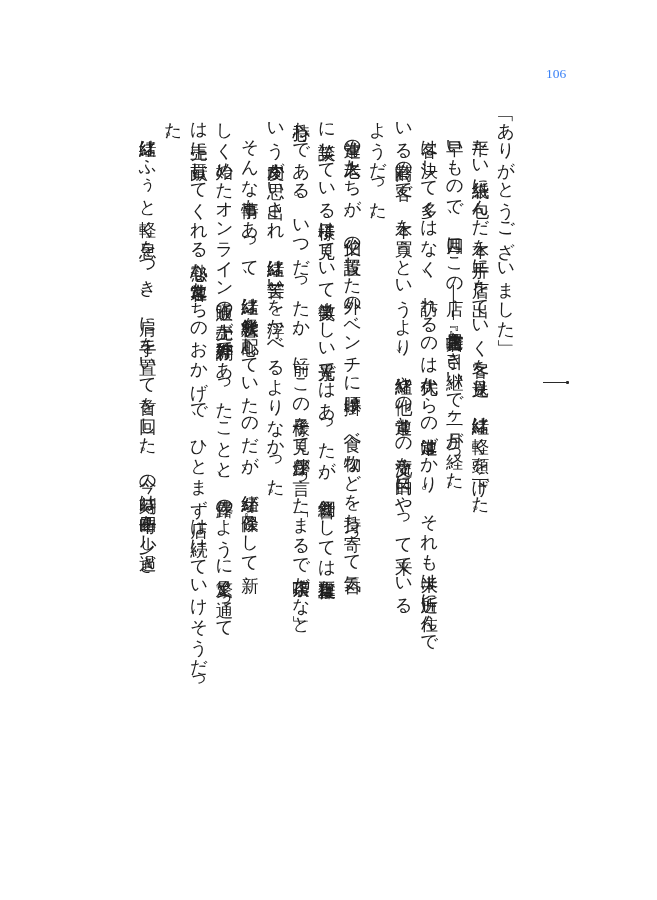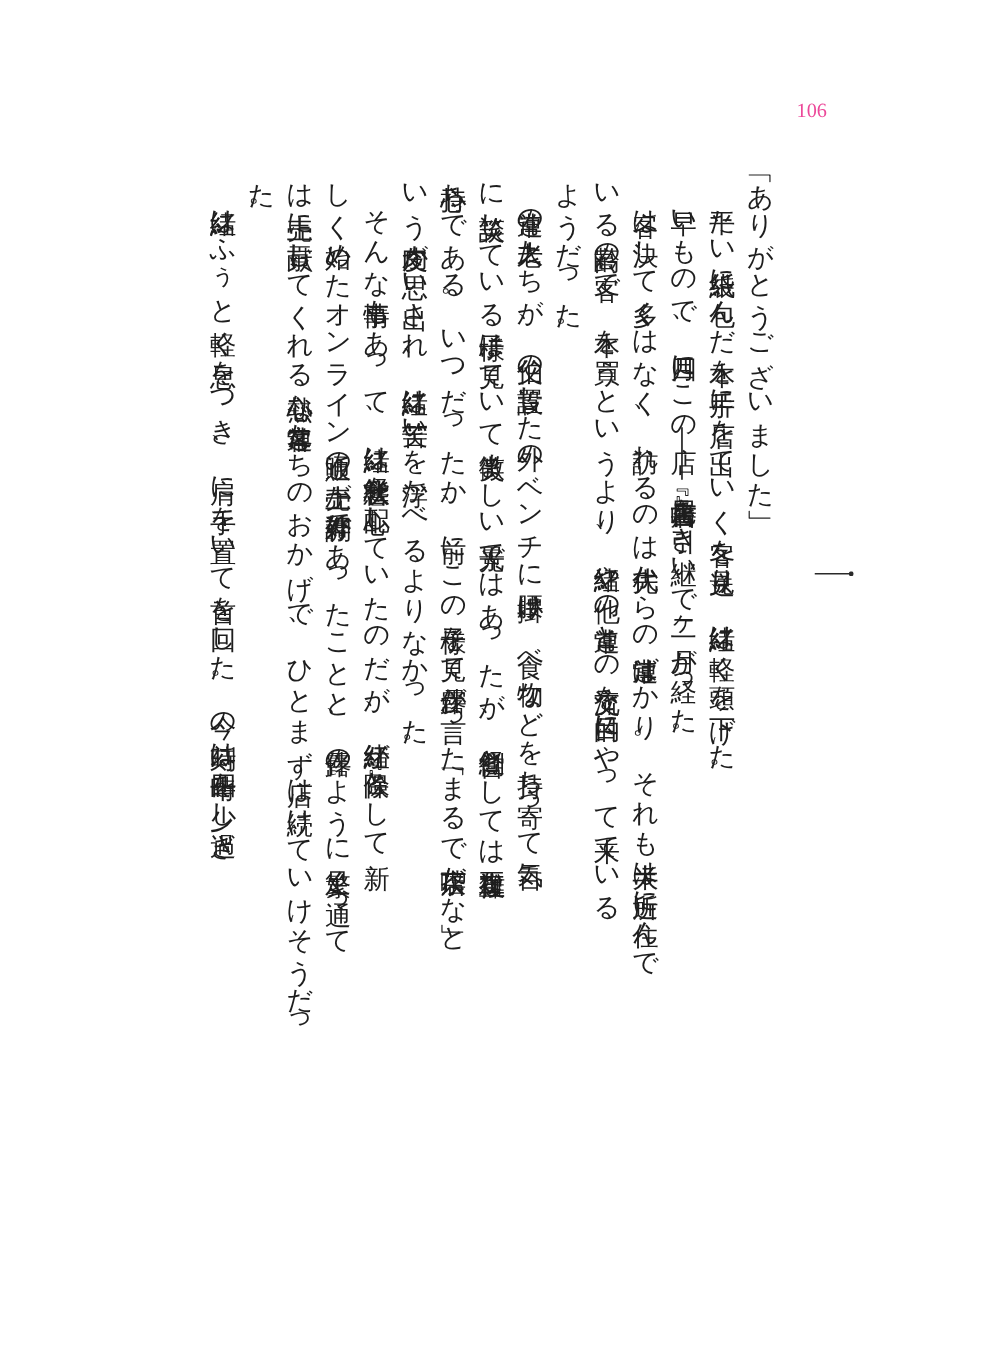--- a/index.html
+++ b/index.html
@@ -13,25 +13,25 @@
       position: relative;
       overflow: hidden;
       color: #1e1e1e;
       font-family: "DejaVu Serif", "Liberation Serif", serif;
     }
     .page-number {
       position: absolute;
       left: 531px;
       top: 66px;
       width: 50px;
-      text-align: left;
+      text-align: center;
       font-family: "Liberation Serif", "DejaVu Serif", serif;
       font-size: 13.5px;
       line-height: 16px;
-      color: #ec4899;
+      color: #3b82f6;
     }
     .chapter-heading {
       position: absolute;
       left: 543px;
       top: 370px;
       width: 26px;
       height: 24px;
       overflow: hidden;
     }
     .chapter-heading .chapter-text {

